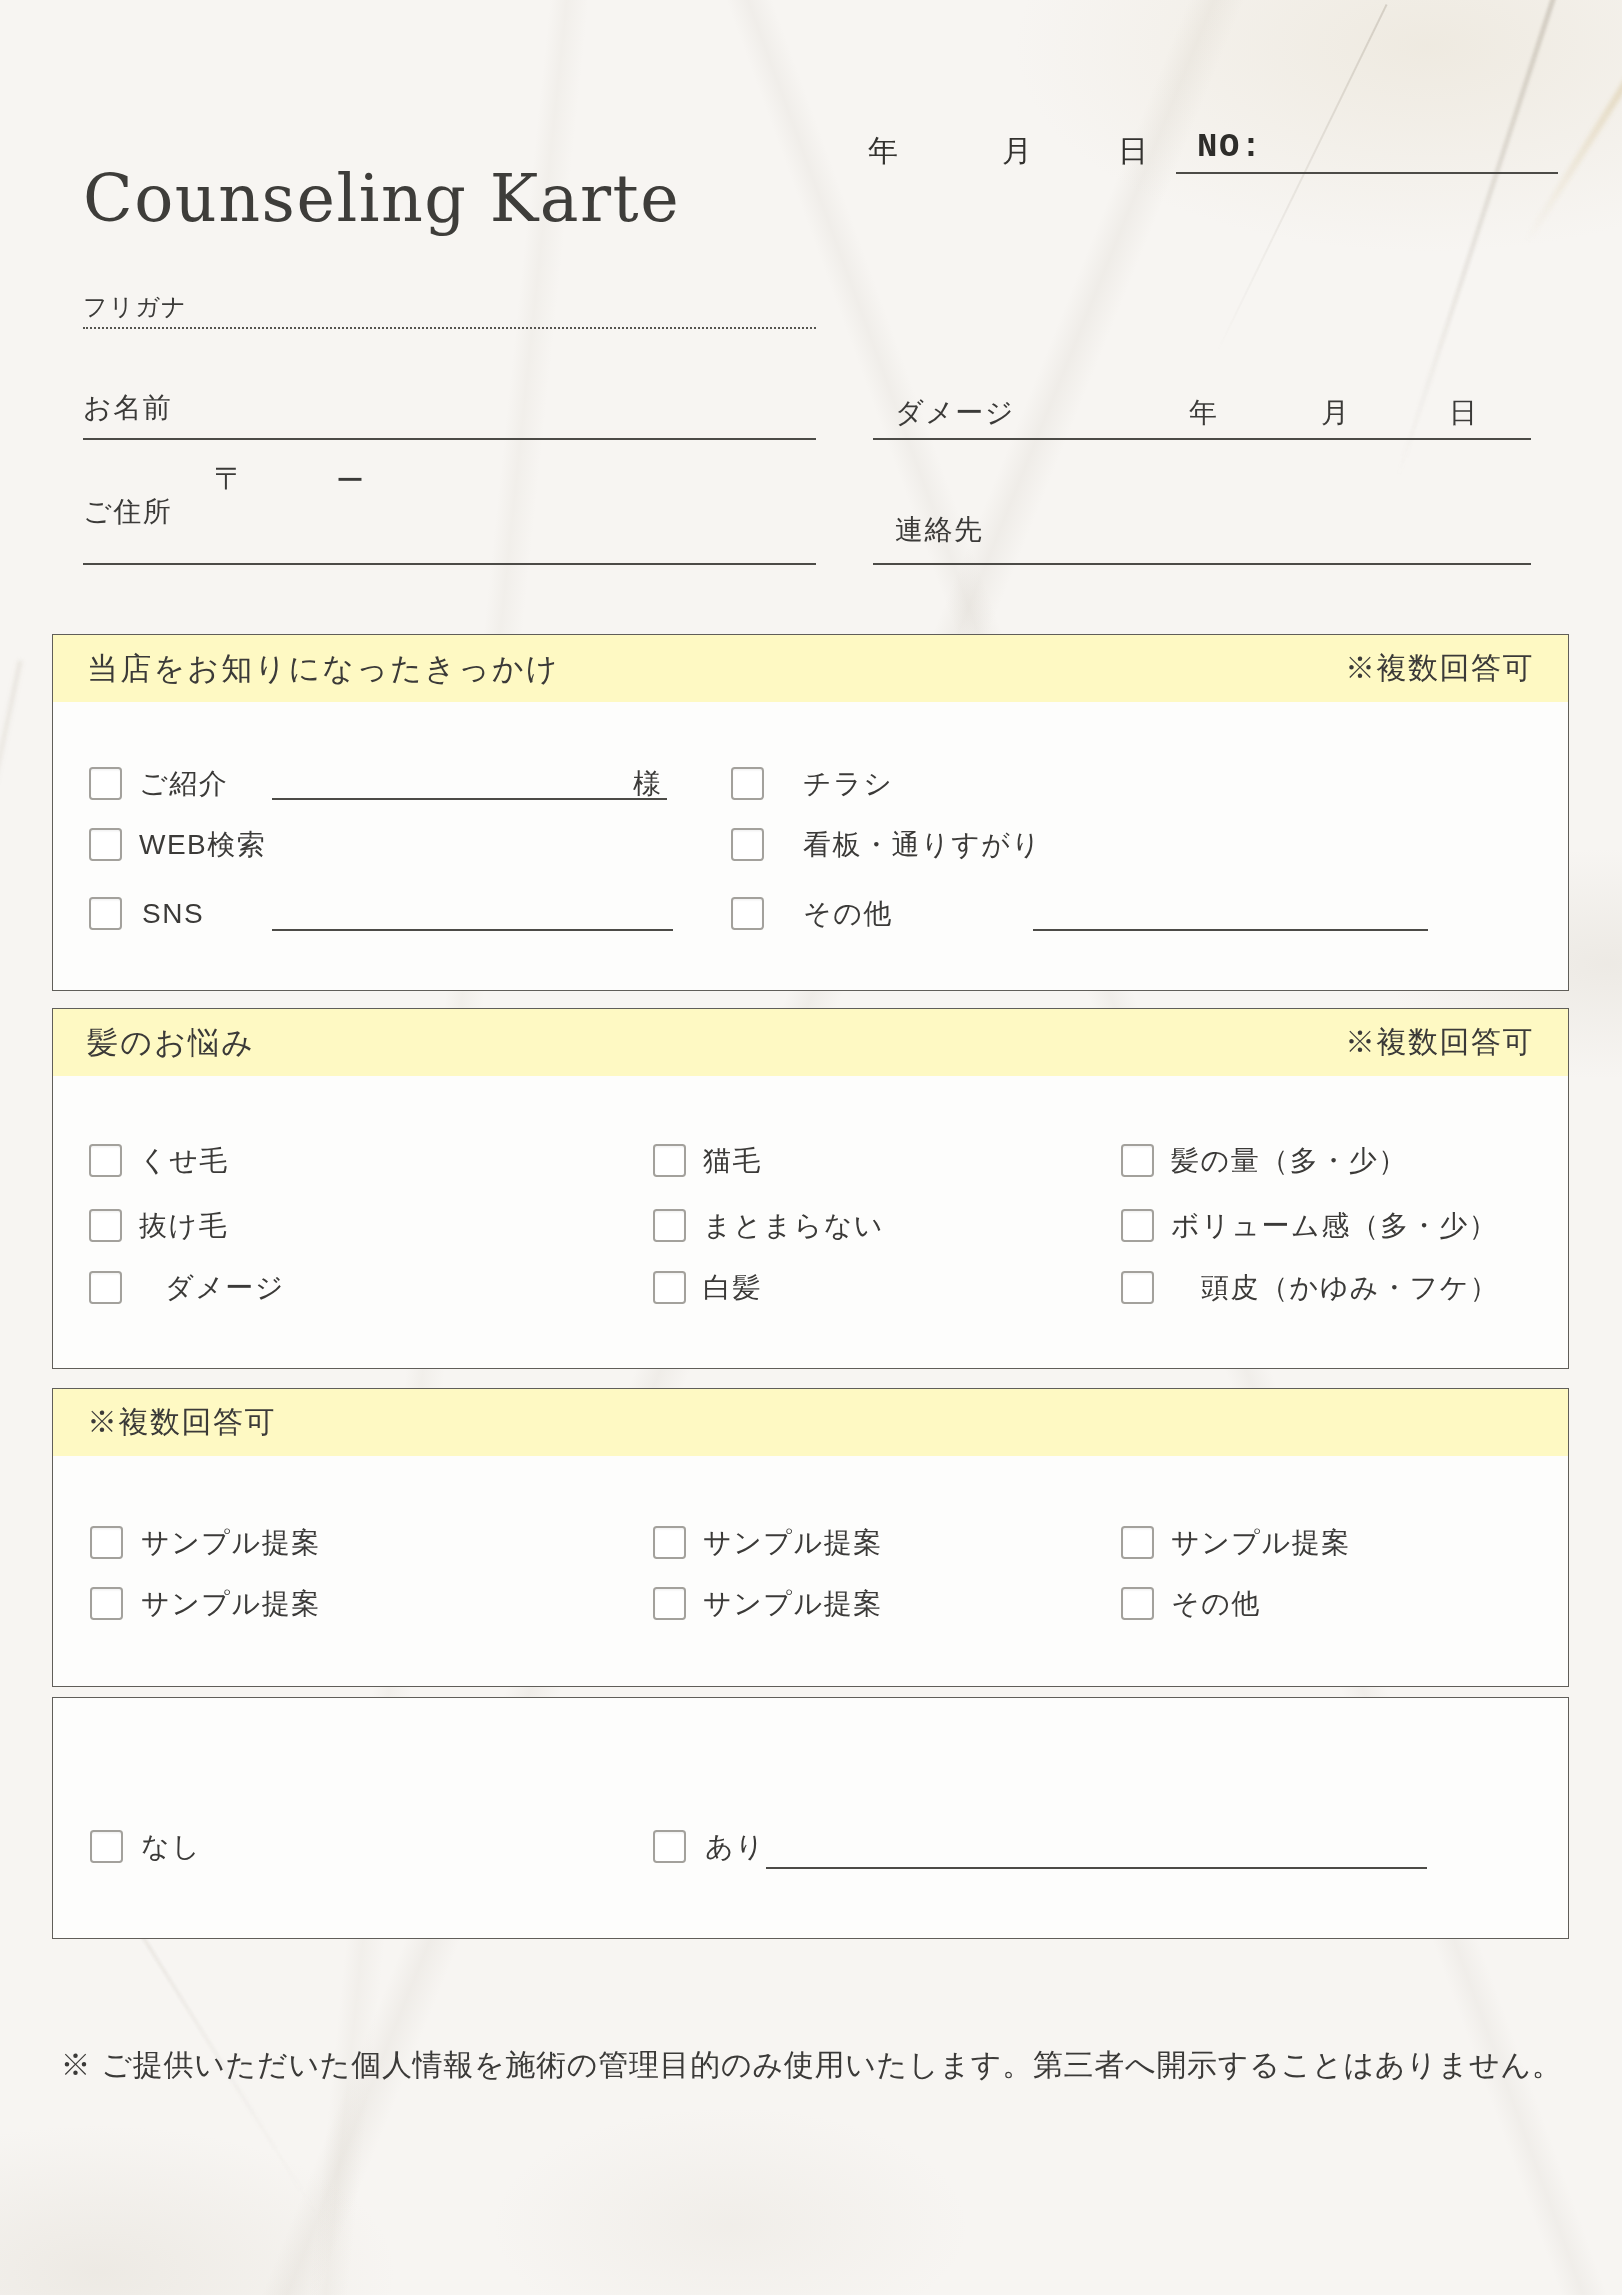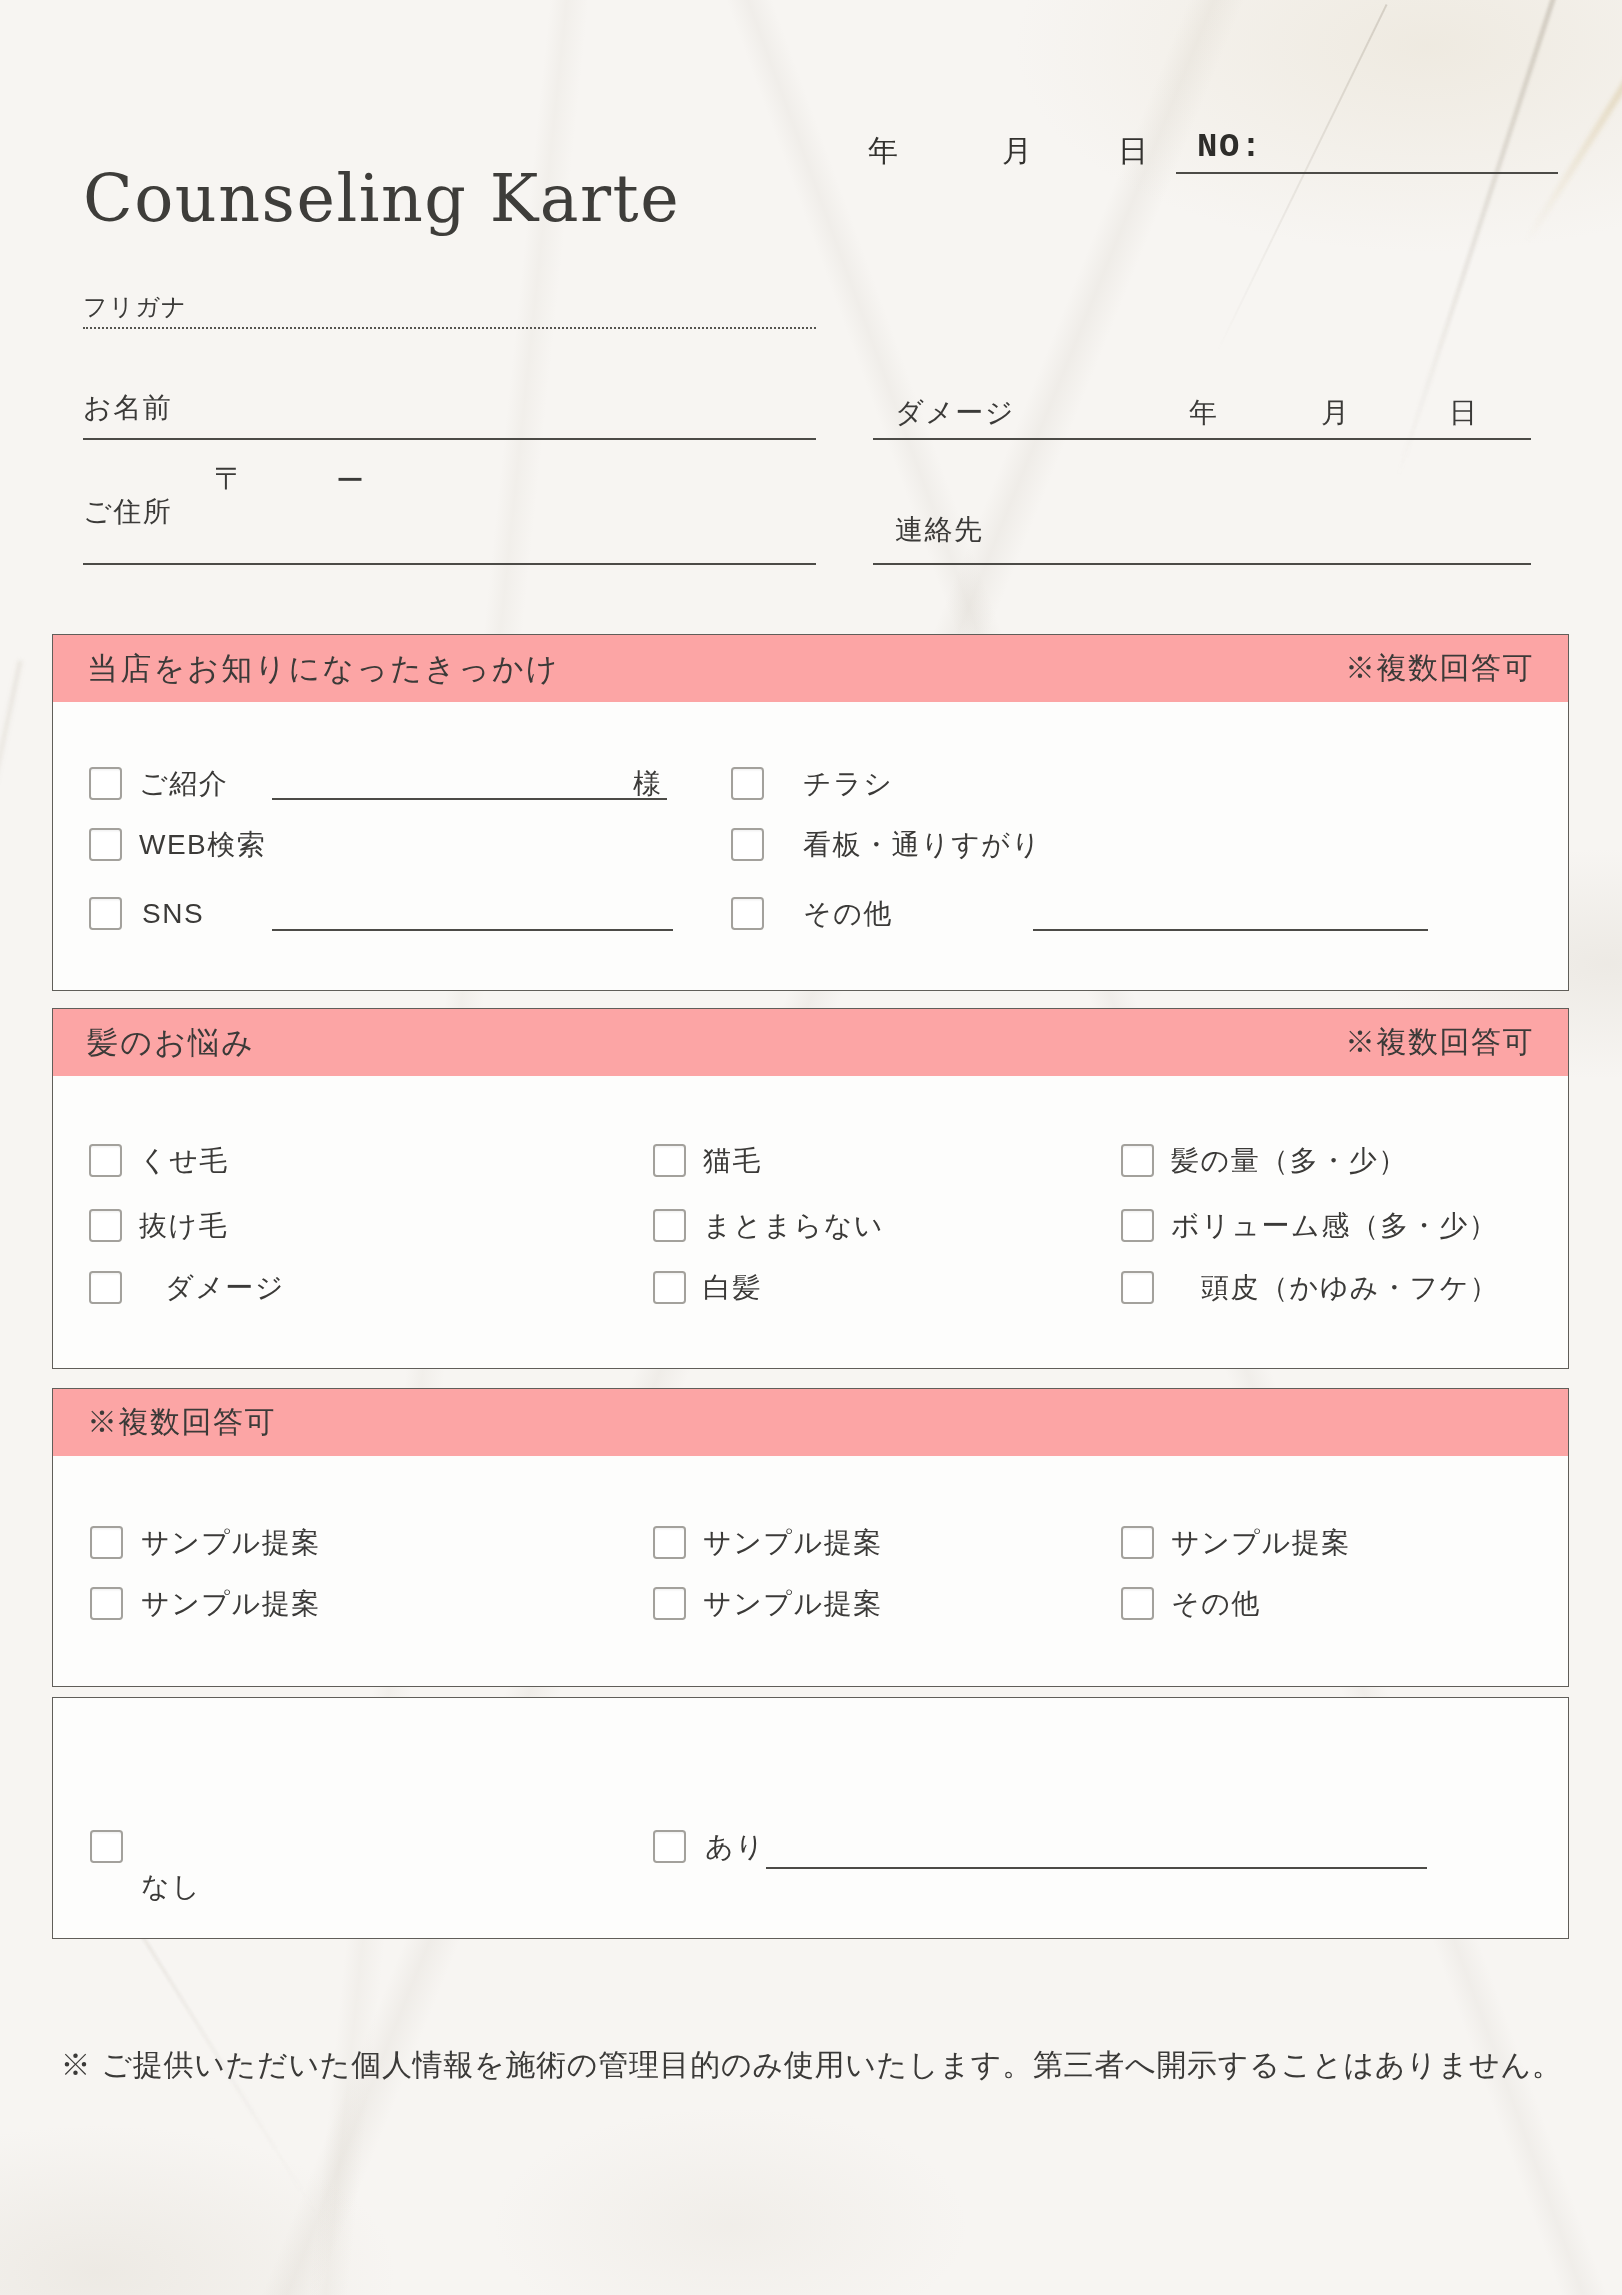--- a/index.html
+++ b/index.html
@@ -40,21 +40,21 @@
   .plabel-sm{font-size:24px;}
   
   .box{
     position:absolute;left:52px;width:1517px;
     background:#fdfdfc;
     border:1.5px solid #605e59;
     box-sizing:border-box;
   }
   .sec-head{
     position:absolute;left:0;top:0;right:0;height:67px;
-    background:#fca5a5;
+    background:#fef9c3;
     display:flex;align-items:center;justify-content:space-between;
     padding:2px 34px;box-sizing:border-box;
   }
   .sec-title{font-size:31px;letter-spacing:2.2px;color:#3b3a38;white-space:nowrap;}
   .sec-note{font-size:30px;letter-spacing:1.5px;color:#3b3a38;white-space:nowrap;}
   .cb{
     position:absolute;width:33px;height:33px;
     border:2.2px solid #a3a19c;border-radius:3.7px;
     background:#ffffff;box-sizing:border-box;
     box-shadow:inset 0 1.5px 1.5px rgba(0,0,0,0.05);
@@ -187,21 +187,21 @@
     <div class="cb" style="left:37px;top:198px;"></div>
     <span class="il" style="left:88px;top:198px;">サンプル提案</span>
     <div class="cb" style="left:600px;top:198px;"></div>
     <span class="il" style="left:650px;top:198px;">サンプル提案</span>
     <div class="cb" style="left:1068px;top:198px;"></div>
     <span class="il" style="left:1118px;top:198px;">その他</span>
   </section>
 
   <section class="box" style="top:1697px;height:242px;">
     <div class="cb" style="left:37px;top:132px;"></div>
-    <span class="il" style="left:88px;top:132px;margin-top:40px;">なし</span>
+    <span class="il" style="left:88px;top:132px;">なし</span>
     <div class="cb" style="left:600px;top:132px;"></div>
     <span class="il" style="left:652px;top:132px;">あり</span>
     <div class="rule" style="left:713px;top:169px;width:661px;"></div>
   </section>
 
   <p class="privacy">※ ご提供いただいた個人情報を施術の管理目的のみ使用いたします。第三者へ開示することはありません。</p>
 
 
 </div>
 

